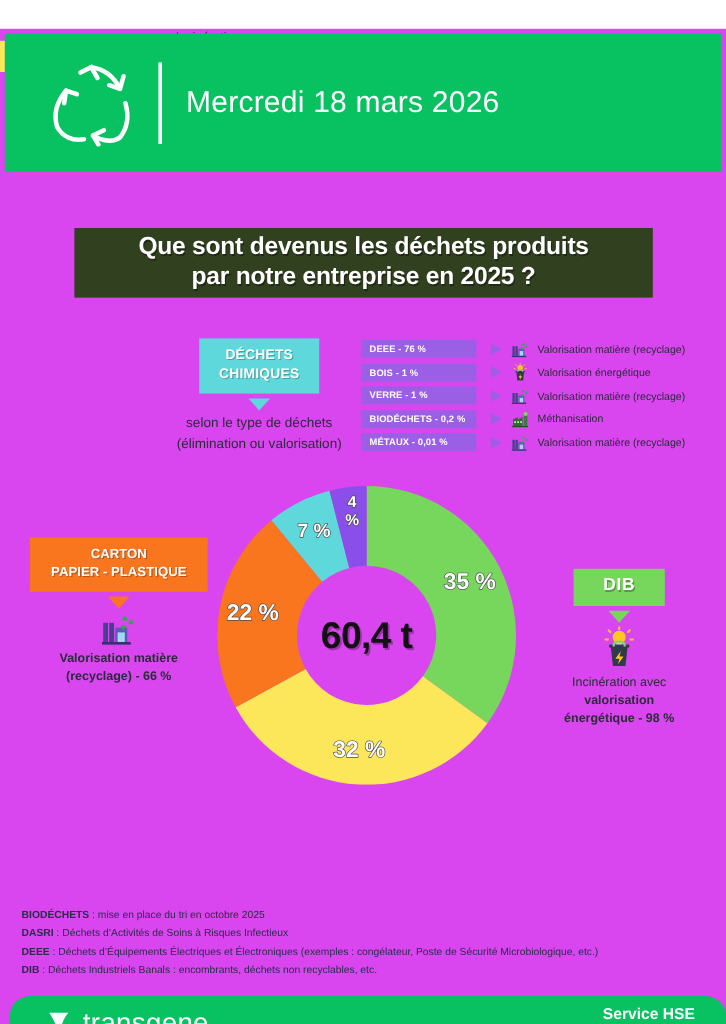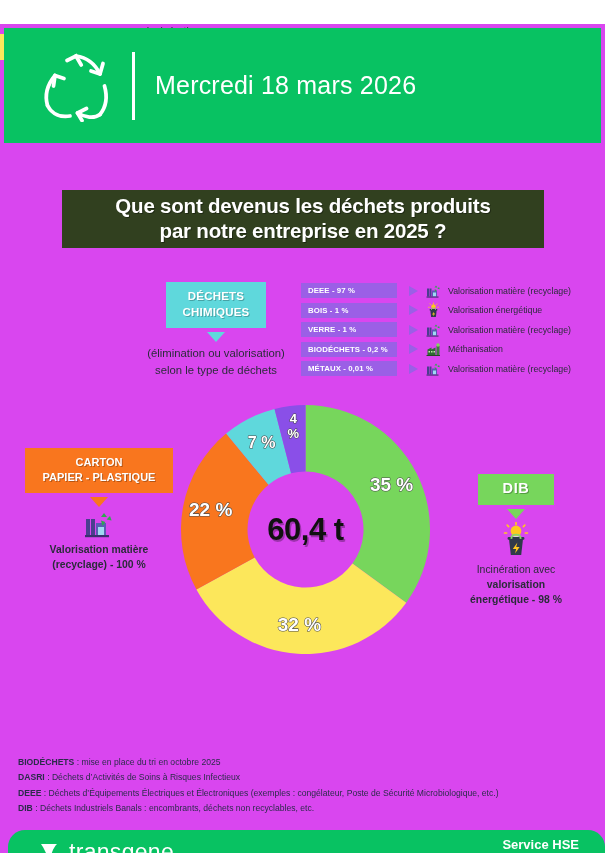--- a/index.html
+++ b/index.html
@@ -322,28 +322,28 @@
     </div>
   </div>
 
   <div id="chem-block">
     <div id="chem-badge">
       <div>DÉCHETS</div>
       <div>CHIMIQUES</div>
     </div>
     <div class="tri-down"></div>
     <div id="chem-desc">
+      <div>selon le type de déchets</div>
       <div>(élimination ou valorisation)</div>
-      <div>selon le type de déchets</div>
     </div>
   </div>
 
   <div id="legend">
       <div class="legend-row">
-        <div class="legend-chip" style="background: rgb(155, 95, 230);">DEEE - 97 %</div>
+        <div class="legend-chip" style="background: rgb(155, 95, 230);">DEEE - 76 %</div>
         <div class="legend-arrow" style="border-left-color: rgb(155, 95, 230);"></div>
         <svg viewBox="0 0 30 30" class="legend-icon">
           <rect x="2" y="10" width="4" height="16" fill="#4A3F8F"></rect>
           <rect x="7" y="10" width="4" height="16" fill="#4A3F8F"></rect>
           <rect x="12" y="14" width="10" height="12" fill="#5B5BB5"></rect>
           <rect x="14" y="18" width="6" height="8" fill="#9FD9F2"></rect>
           <rect x="1" y="26" width="24" height="2.2" fill="#3A3070"></rect>
           <path d="M20 4 l3 4 h-6 z" fill="#2EA84F"></path>
           <path d="M26 7 l1.6 4.6 -5 -1 z" fill="#2EA84F"></path>
           <path d="M17 11.5 l4.4 1.6 -3 3.6 z" fill="#2EA84F"></path>
@@ -444,21 +444,21 @@
       <rect x="7" y="9" width="4" height="16" fill="#4A3F8F"></rect>
       <rect x="12" y="13" width="10" height="12" fill="#5B5BB5"></rect>
       <rect x="14" y="17" width="6" height="8" fill="#9FD9F2"></rect>
       <rect x="1" y="25" width="24" height="2.2" fill="#3A3070"></rect>
       <path d="M20 3 l3 4 h-6 z" fill="#2EA84F"></path>
       <path d="M26 6 l1.6 4.6 -5 -1 z" fill="#2EA84F"></path>
       <path d="M17 10.5 l4.4 1.6 -3 3.6 z" fill="#2EA84F"></path>
     </svg>
     <div class="callout-desc">
       <b>Valorisation matière</b><br>
-      <b>(recyclage) - 100 %</b>
+      <b>(recyclage) - 66 %</b>
     </div>
   </div>
 
   <div class="callout" id="dib-callout">
     <div class="callout-badge" id="dib-badge">DIB</div>
     <div class="tri-down" id="dib-tri"></div>
     <svg id="dib-icon" width="32" height="36" viewBox="0 0 32 36">
       <circle cx="16" cy="9" r="5.4" fill="#FFC81F"></circle>
       <rect x="13.4" y="14" width="5.2" height="2.6" fill="#D8D8D8"></rect>
       <g stroke="#FFC81F" stroke-width="1.7" stroke-linecap="round">

